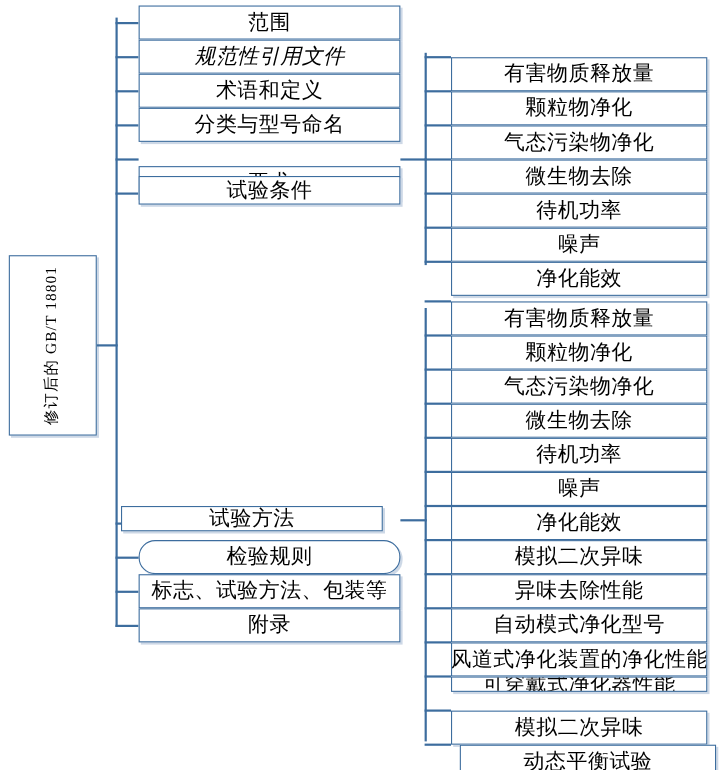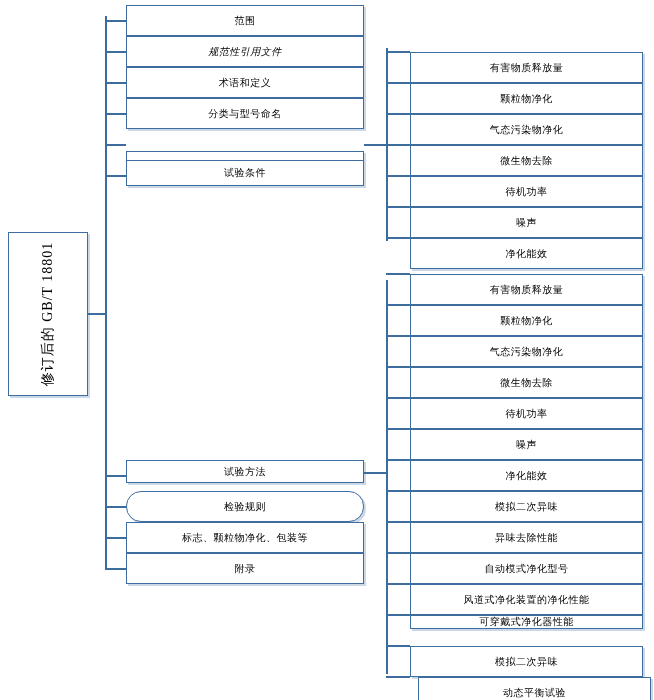--- a/index.html
+++ b/index.html
@@ -21,21 +21,21 @@
   .node{
     position:absolute;
     box-sizing:border-box;
     background:#ffffff;
     border:1px solid #3d6d9e;
     box-shadow:2px 2px 0 0 #cdd8e6;
     display:flex;
     align-items:center;
     justify-content:center;
     text-align:center;
-    font-size:10px;
+    font-size:19px;
     line-height:1;
     letter-spacing:0.5px;
     white-space:nowrap;
     overflow:hidden;
   }
   .node .txt{
     display:block;
     padding:0 4px;
   }
 
@@ -99,28 +99,28 @@
       </div>
       <div class="node lvl1" style="left: 126px; top: 98px; width: 238px; height: 31px;">
         <span class="txt">分类与型号命名</span>
       </div>
       <div class="node lvl1" style="left: 126px; top: 129px; width: 238px; height: 31px; margin-top: 22px;">
         <span class="txt">要求</span>
       </div>
       <div class="node lvl1" style="left: 126px; top: 160px; width: 238px; height: 26px; align-items: center;">
         <span class="txt">试验条件</span>
       </div>
-      <div class="node lvl1" style="left: 126px; top: 460px; width: 238px; height: 23px;">
+      <div class="node lvl1" style="left: 110px; top: 460px; width: 238px; height: 23px;">
         <span class="txt">试验方法</span>
       </div>
       <div class="node lvl1" style="left: 126px; top: 491px; width: 238px; height: 31px; border-radius: 15px;">
         <span class="txt">检验规则</span>
       </div>
       <div class="node lvl1" style="left: 126px; top: 522px; width: 238px; height: 31px;">
-        <span class="txt">标志、颗粒物净化、包装等</span>
+        <span class="txt">标志、试验方法、包装等</span>
       </div>
       <div class="node lvl1" style="left: 126px; top: 553px; width: 238px; height: 31px;">
         <span class="txt">附录</span>
       </div>
     </div>
 
   <div class="wire h" style="left:364px; top:144px; width:24px;"></div>
   <div class="wire v" style="left:386px; top:48px; width:2px; height:193px;"></div>
   <div id="g1-stubs">
       <div class="wire h" style="left: 386px; top: 51px; width: 24px;"></div>

